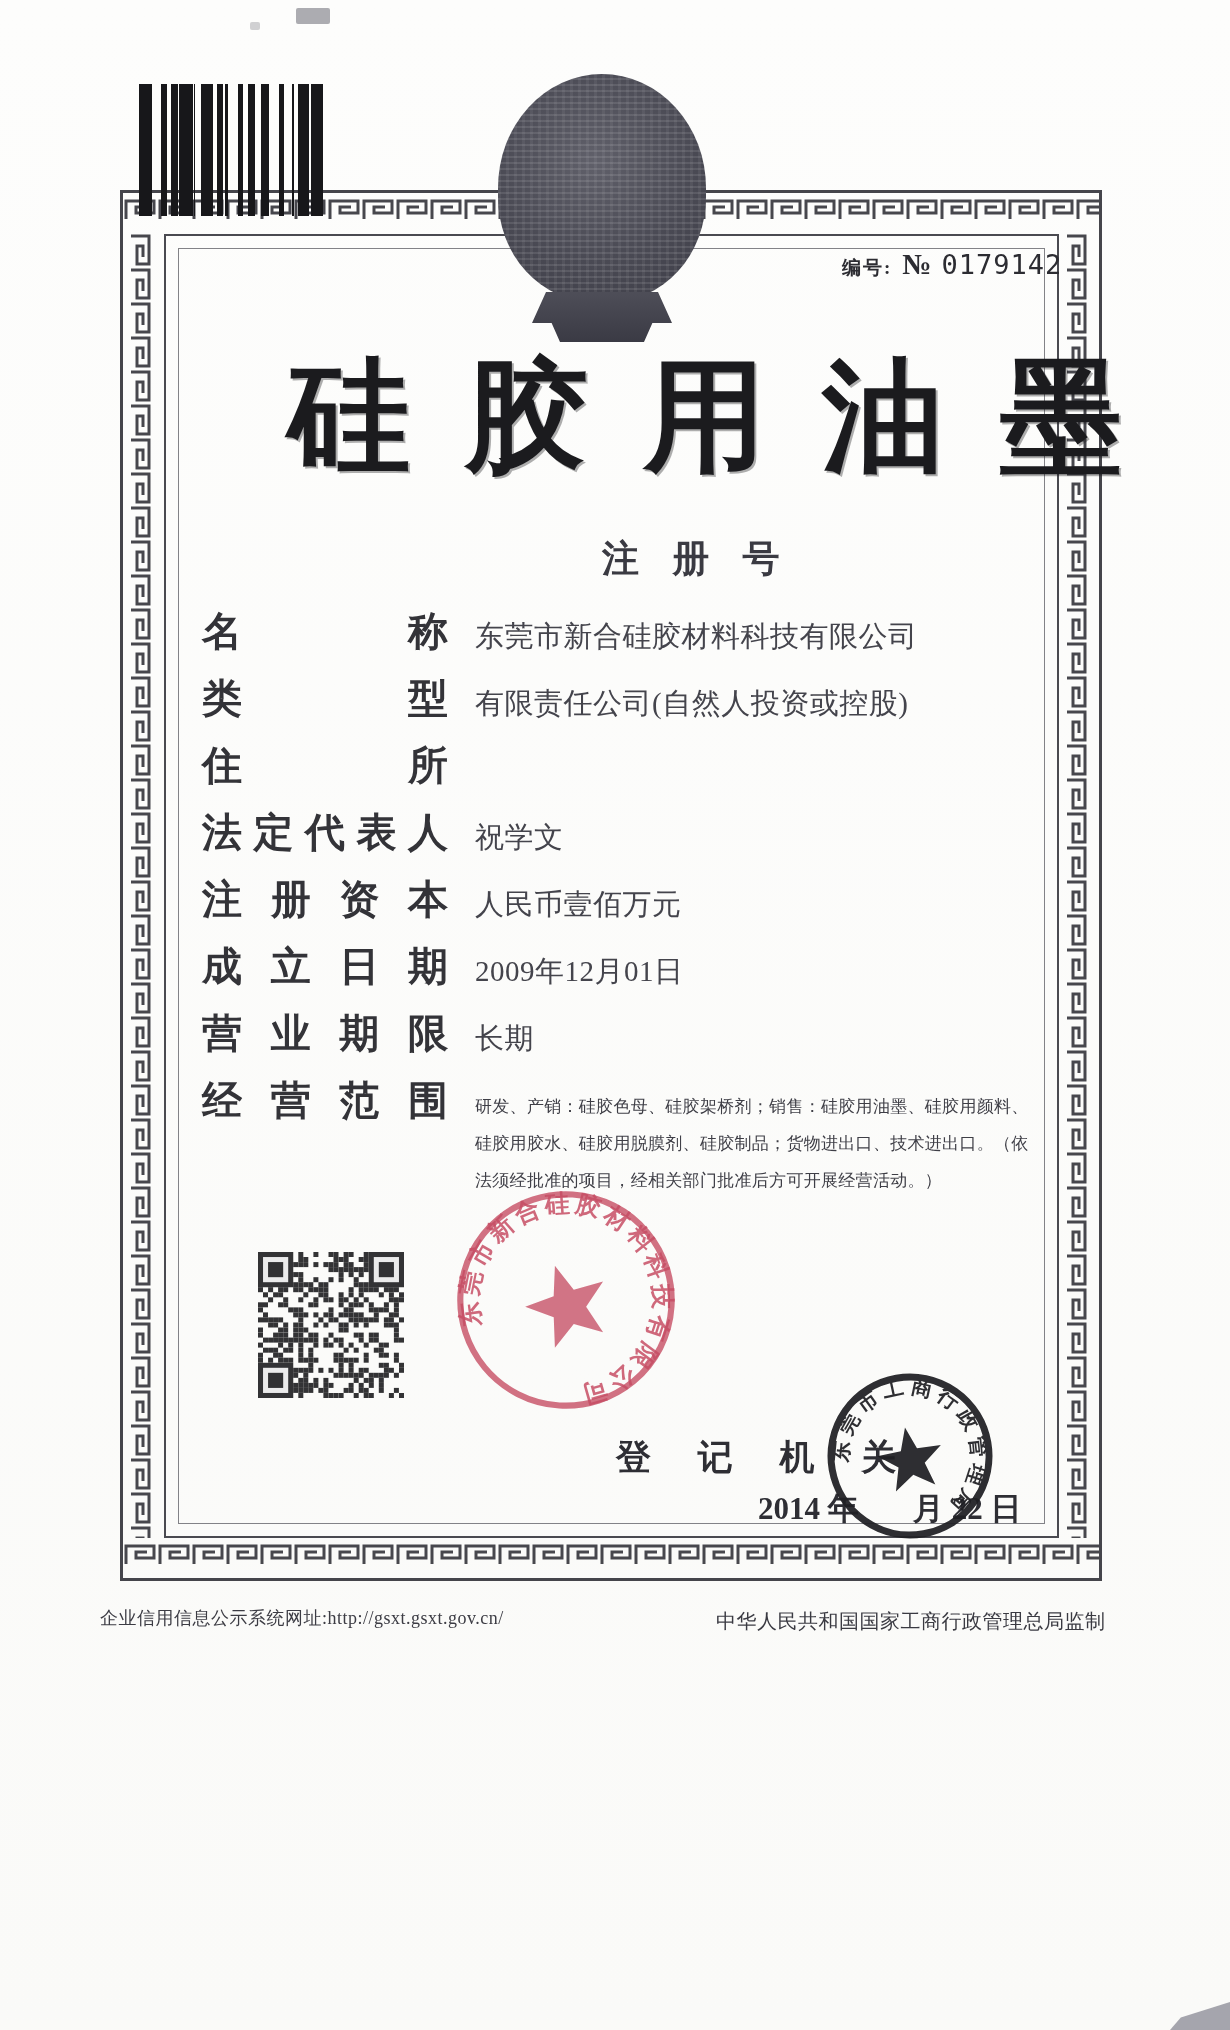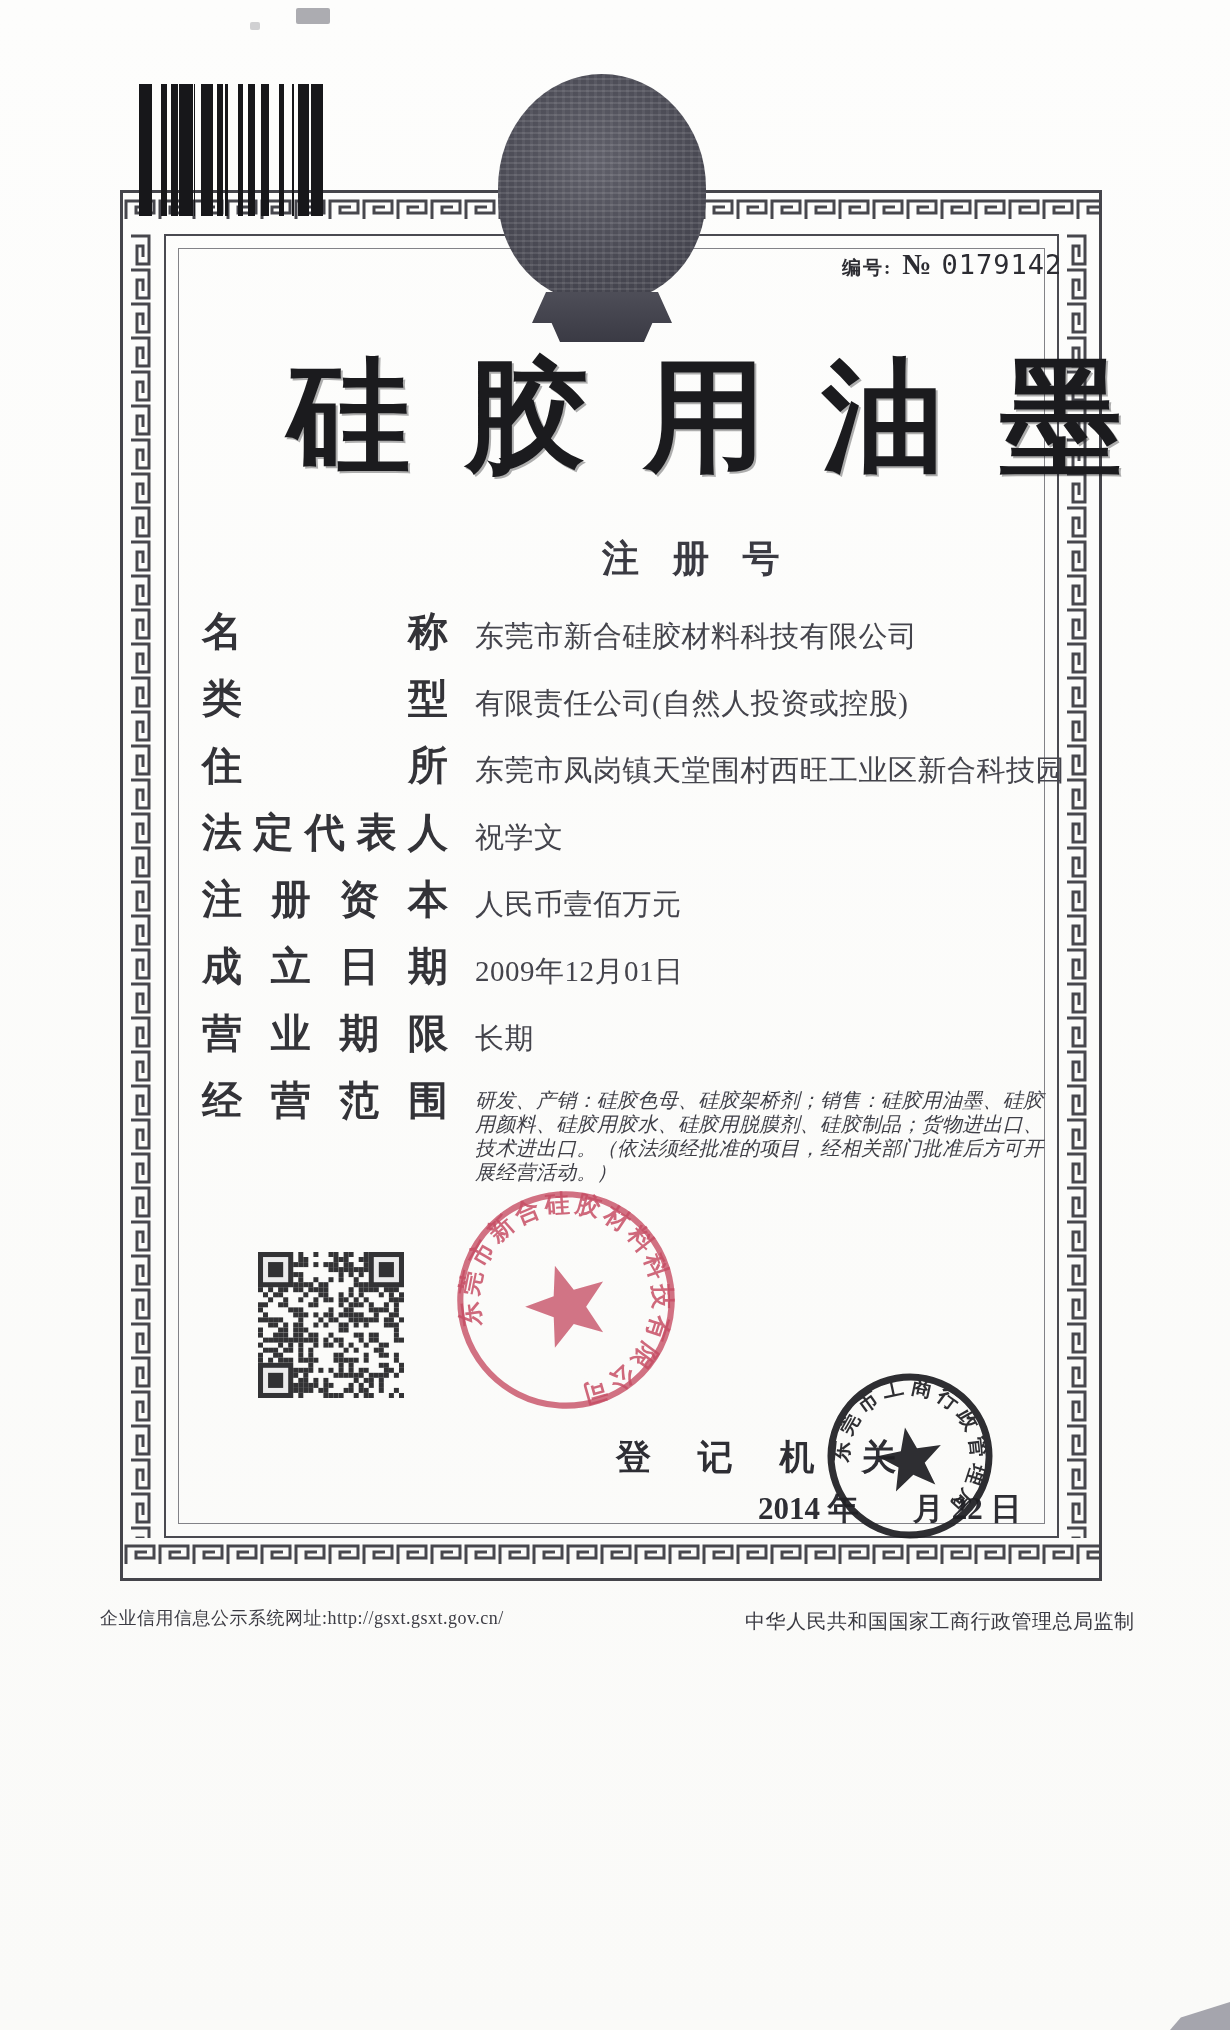--- a/index.html
+++ b/index.html
@@ -43,35 +43,35 @@
   .regno .lab{font-size:37px;font-weight:600;letter-spacing:12px;color:#3a3a42;}
   .regno .num{font-size:41px;color:#3d3d49;letter-spacing:1px;}
 
   
   .rows{position:absolute;left:202px;top:610px;width:850px;z-index:4;}
   .row{display:flex;align-items:flex-start;height:67px;}
   .row.tall{height:auto;}
   .row .label{width:246px;flex:0 0 246px;font-size:40px;font-weight:600;color:#333338;line-height:1.1;}
   .jchars{display:flex;justify-content:space-between;}
   .row .value{margin-left:27px;padding-top:7px;font-size:29px;color:#44444c;letter-spacing:.5px;white-space:nowrap;}
-  .row .value.scope{font-size:20px;line-height:24px;width:570px;white-space:normal;letter-spacing:.3px;
-                    color:#3e3e46;padding-top:9px;font-style:italic;}
+  .row .value.scope{font-size:17px;line-height:37px;width:570px;white-space:normal;letter-spacing:.3px;
+                    color:#3e3e46;padding-top:9px;}
 
   
   .qr{position:absolute;left:258px;top:1252px;z-index:4;}
   .seal-red{position:absolute;left:448px;top:1182px;z-index:5;transform:rotate(-18deg);opacity:.92;}
   .registrar-label{position:absolute;left:616px;top:1434px;font-size:35px;font-weight:600;
                    letter-spacing:19px;color:#2e2e34;z-index:4;}
   .issue-date{position:absolute;left:758px;top:1488px;display:flex;align-items:baseline;z-index:4;
               font-size:31px;color:#2e2e34;font-weight:600;}
   .issue-date .y{margin-right:54px;} .issue-date .m{margin-right:8px;}
   .seal-black{position:absolute;left:820px;top:1366px;z-index:6;opacity:.93;transform:rotate(-10deg);}
 
   .footer-left{position:absolute;left:100px;top:1606px;font-size:18px;color:#3c3c44;letter-spacing:.5px;}
-  .footer-right{position:absolute;left:745px;top:1608px;font-size:20px;color:#3a3a42;letter-spacing:.5px;}
+  .footer-right{position:absolute;left:716px;top:1608px;font-size:20px;color:#3a3a42;letter-spacing:.5px;}
   .scan-corner{position:absolute;left:1170px;top:2002px;width:60px;height:28px;background:#90909a;
                clip-path:polygon(100% 0,100% 100%,0 100%,18% 55%);opacity:.8;}
 </style>
 </head>
 <body>
 
 <div id="page">
 
   <div class="frame-outer"></div>
   <svg class="gk-strip" style="left:123px;top:193px" width="976" height="40">
@@ -204,21 +204,20 @@
           <span>类</span>
           <span>型</span>
         </div>
       <div class="value">有限责任公司(自然人投资或控股)</div>
     </div>
     <div class="row">
       <div class="label jchars">
           <span>住</span>
           <span>所</span>
         </div>
-      <div class="value">东莞市凤岗镇天堂围村西旺工业区新合科技园</div>
     </div>
     <div class="row">
       <div class="label jchars">
           <span>法</span>
           <span>定</span>
           <span>代</span>
           <span>表</span>
           <span>人</span>
         </div>
       <div class="value">祝学文</div>

